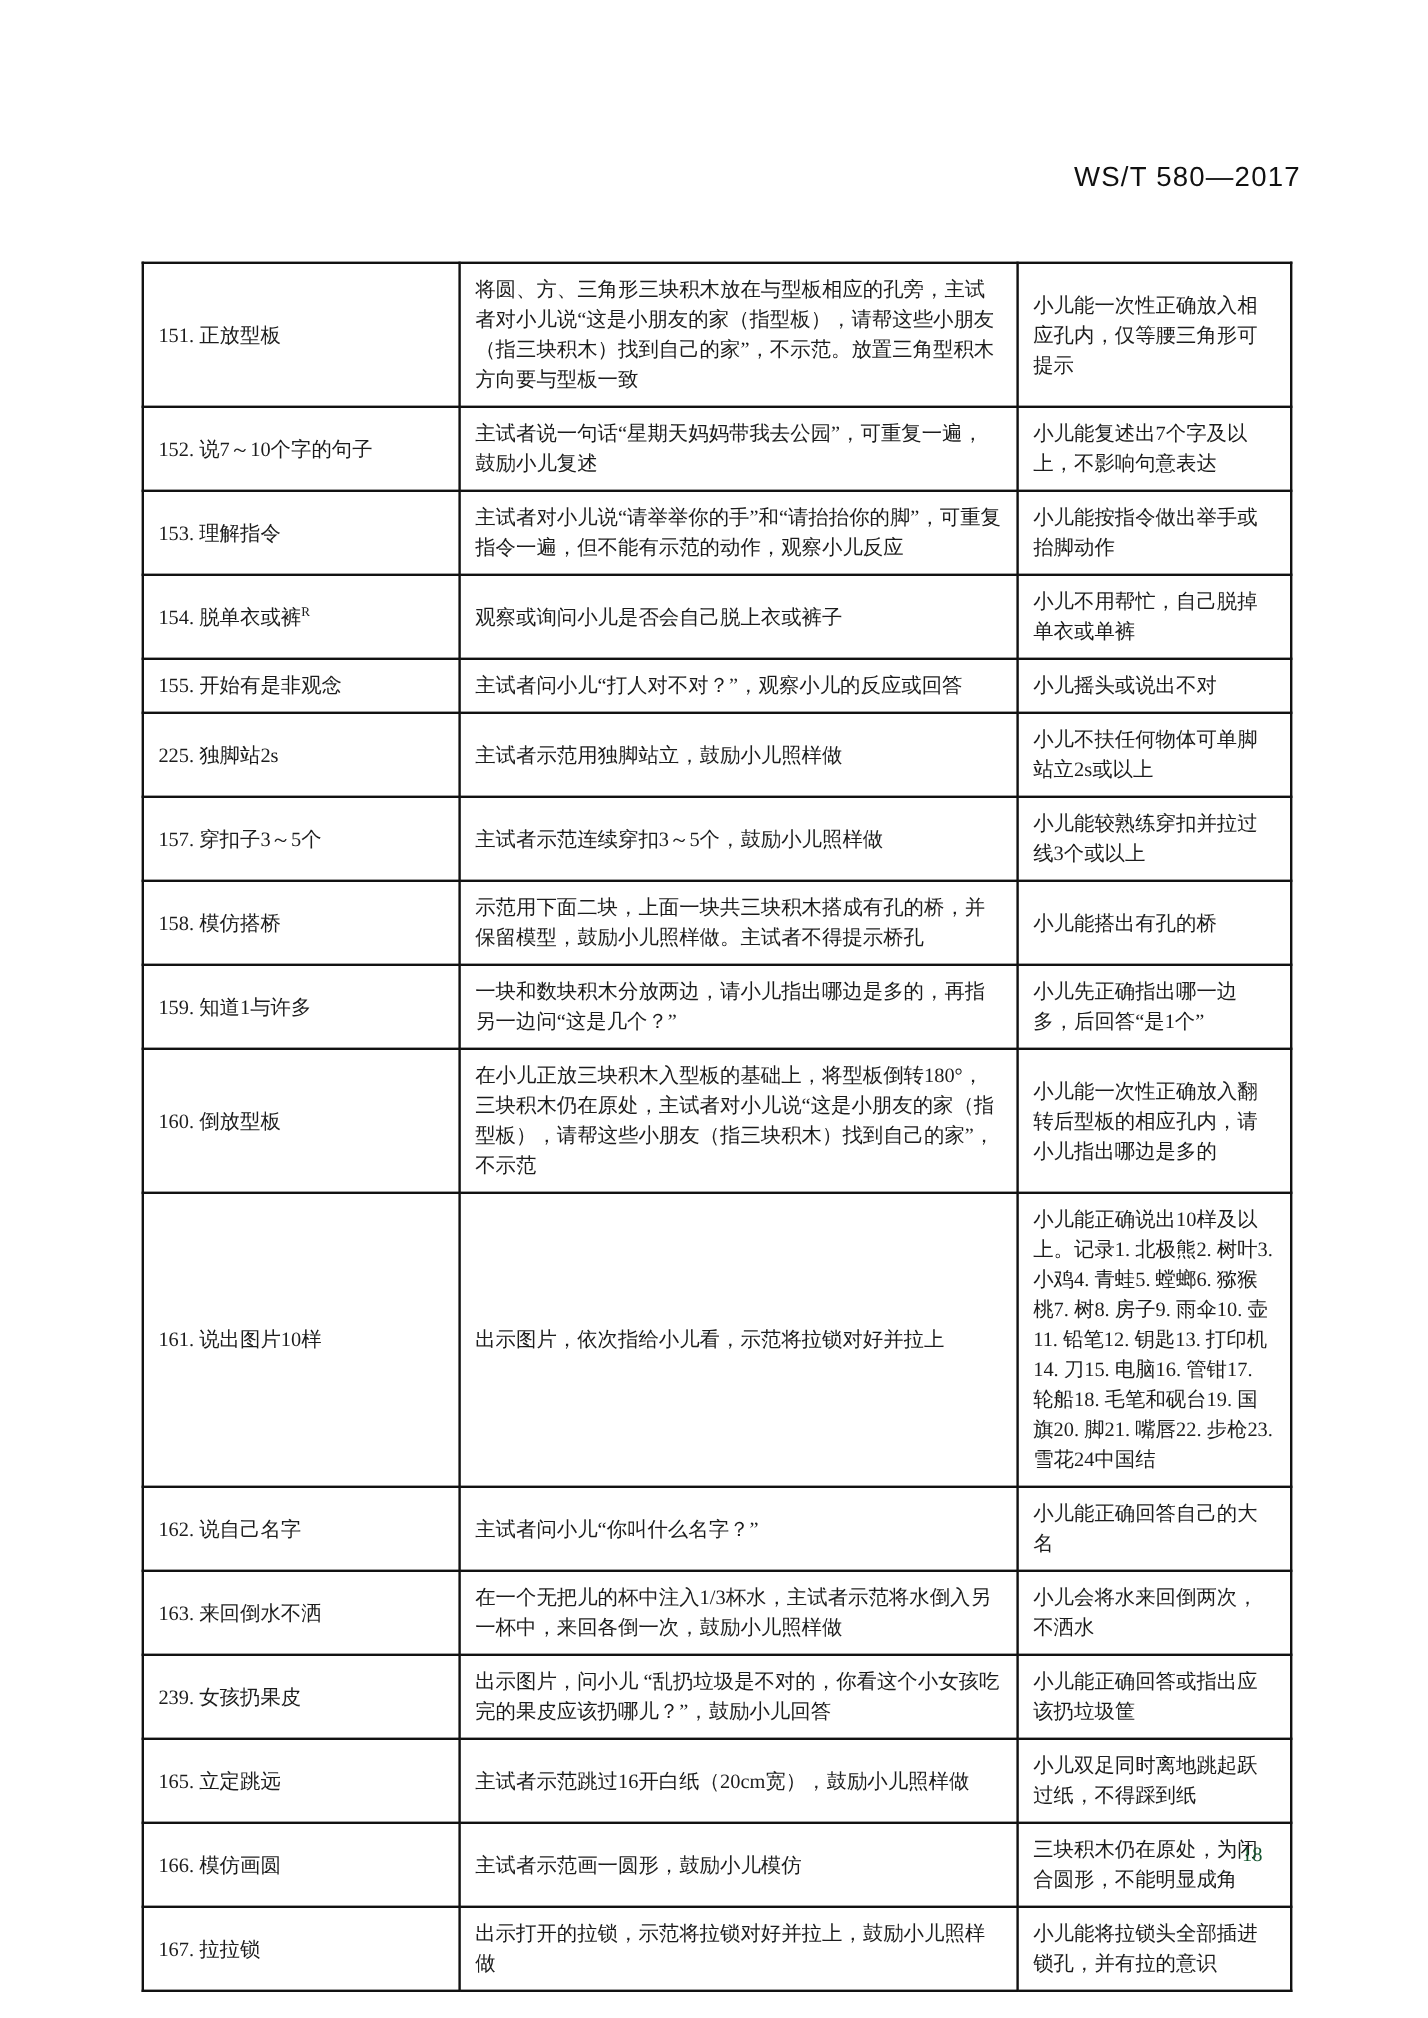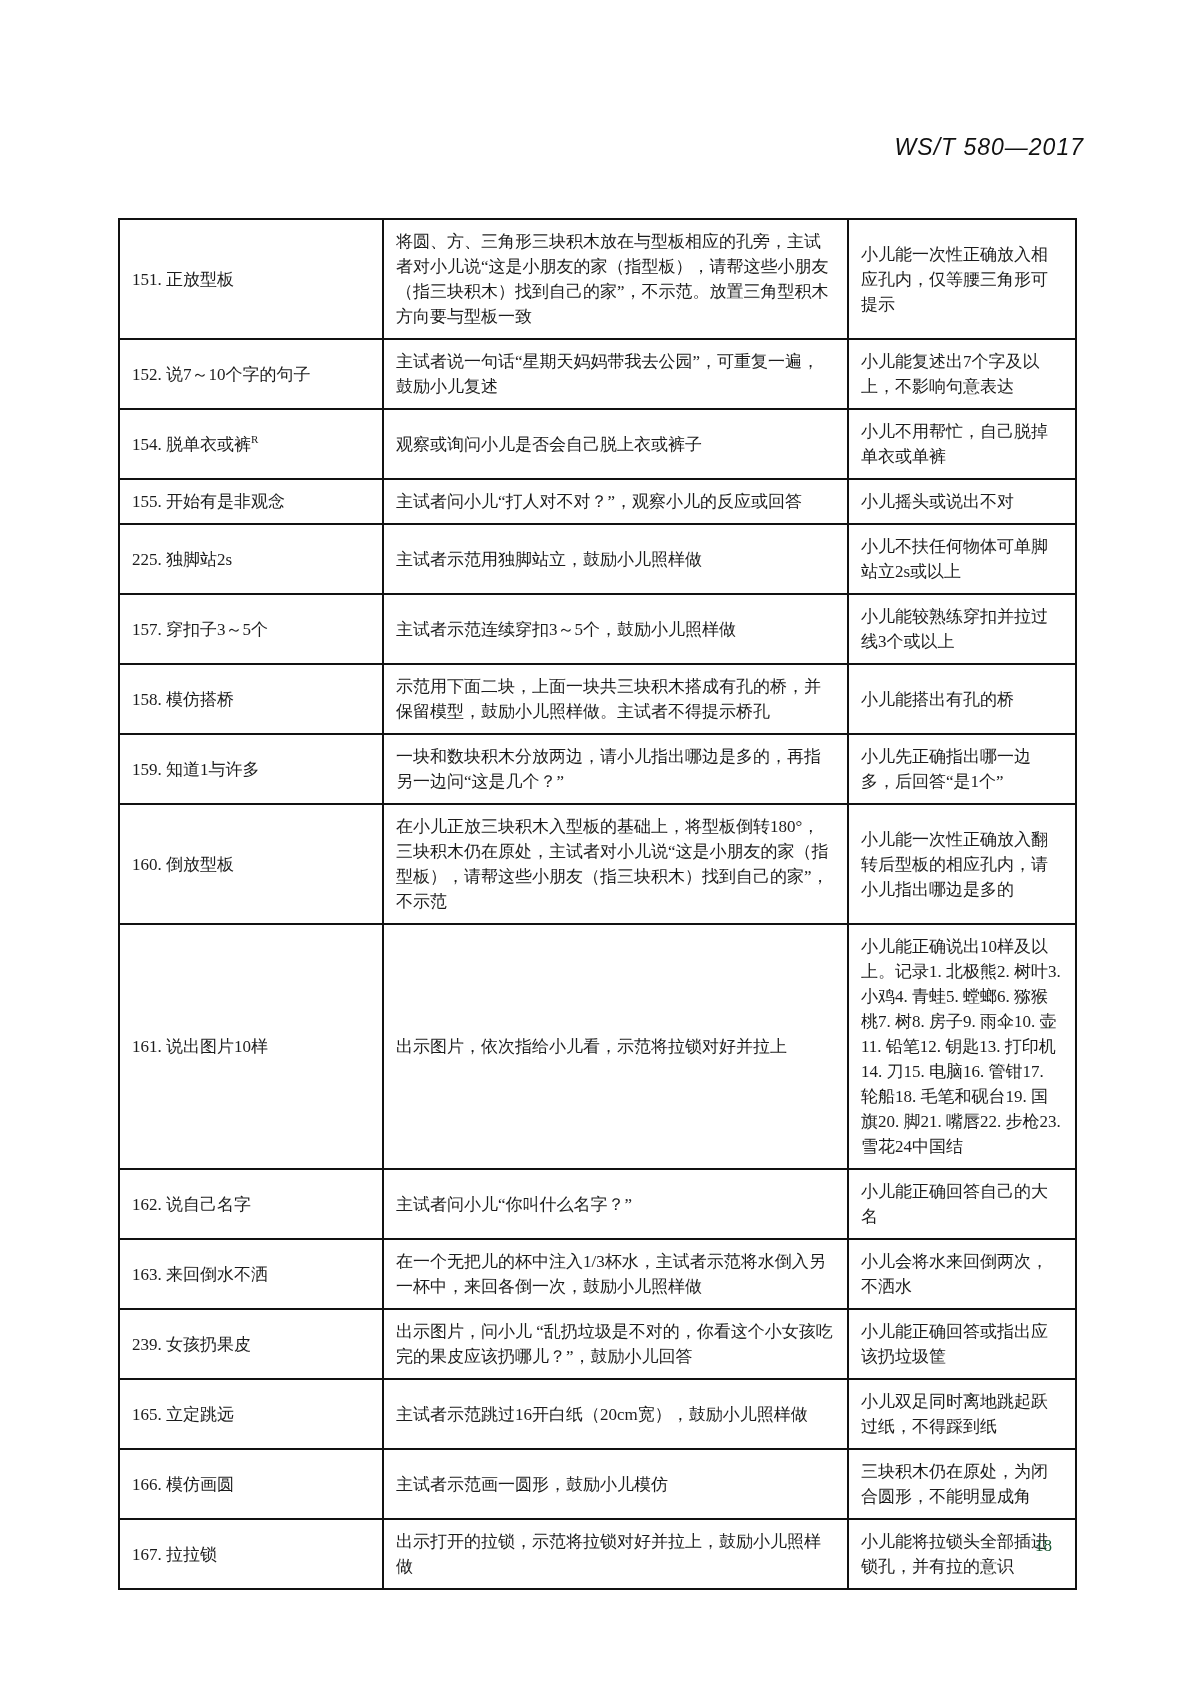--- a/index.html
+++ b/index.html
@@ -15,21 +15,20 @@
   }
   .header {
     position: absolute;
     top: 134px;
     right: 106px;
     font-family: "Liberation Sans", sans-serif;
     font-size: 23px;
     letter-spacing: 1px;
     color: #111;
     white-space: nowrap;
-    font-style: italic;
   }
   table.items-table {
     position: absolute;
     left: 118px;
     top: 218px;
     width: 957px;
     border-collapse: collapse;
     table-layout: fixed;
   }
   table.items-table td {
@@ -69,20 +68,25 @@
     <td class="c2">将圆、方、三角形三块积木放在与型板相应的孔旁，主试者对小儿说“这是小朋友的家（指型板），请帮这些小朋友（指三块积木）找到自己的家”，不示范。放置三角型积木方向要与型板一致</td>
     <td class="c3">小儿能一次性正确放入相应孔内，仅等腰三角形可提示</td>
   </tr>
 
   <tr>
     <td class="c1"><span class="lbl">152. 说7～10个字的句子</span><sup class="sup"></sup></td>
     <td class="c2">主试者说一句话“星期天妈妈带我去公园”，可重复一遍，鼓励小儿复述</td>
     <td class="c3">小儿能复述出7个字及以上，不影响句意表达</td>
   </tr>
 
+  <tr>
+    <td class="c1"><span class="lbl">153. 理解指令</span><sup class="sup"></sup></td>
+    <td class="c2">主试者对小儿说“请举举你的手”和“请抬抬你的脚”，可重复指令一遍，但不能有示范的动作，观察小儿反应</td>
+    <td class="c3">小儿能按指令做出举手或抬脚动作</td>
+  </tr>
 
   <tr>
     <td class="c1"><span class="lbl">154. 脱单衣或裤</span><sup class="sup">R</sup></td>
     <td class="c2">观察或询问小儿是否会自己脱上衣或裤子</td>
     <td class="c3">小儿不用帮忙，自己脱掉单衣或单裤</td>
   </tr>
 
   <tr>
     <td class="c1"><span class="lbl">155. 开始有是非观念</span><sup class="sup"></sup></td>
     <td class="c2">主试者问小儿“打人对不对？”，观察小儿的反应或回答</td>

